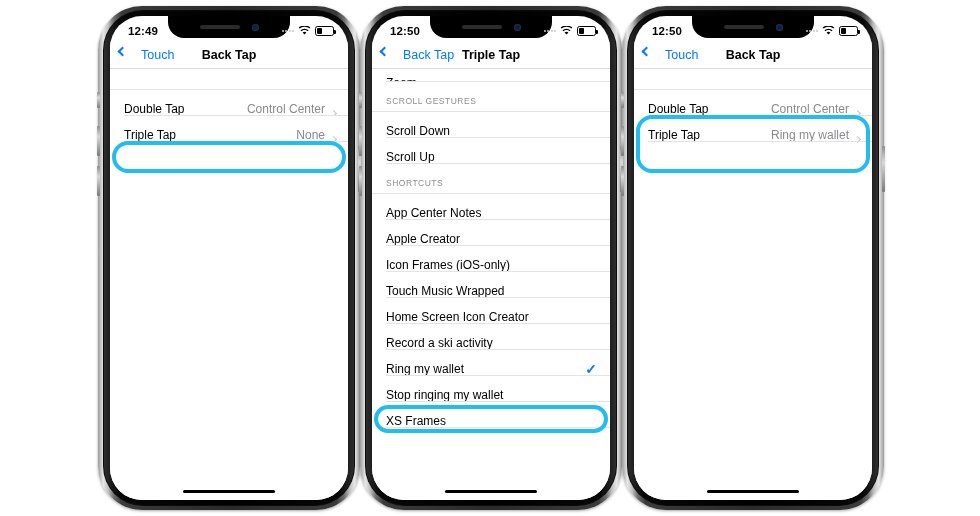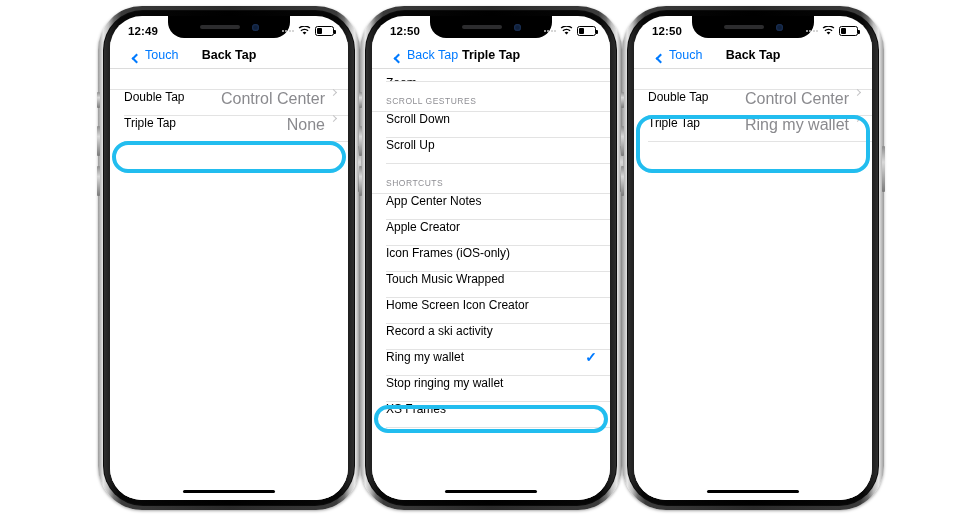--- a/index.html
+++ b/index.html
@@ -156,24 +156,24 @@
     position: relative;
     height: 27px;
     display: flex;
     align-items: center;
     background: #fff;
     border-bottom: 1px solid #dcdcdc;
     z-index: 15;
   }
   .nav-back {
     display: flex;
-    align-items: flex-end;
-    gap: 4px;
-    position: absolute;
-    left: 23px;
+    align-items: flex-start;
+    gap: 14px;
+    position: absolute;
+    left: 9px;
     color: #007aff;
     font-size: 12.5px;
   }
   .nav-back .chev-l {
     display: block;
     width: 7px; height: 7px;
     border-left: 2.1px solid #007aff;
     border-bottom: 2.1px solid #007aff;
     transform: rotate(45deg);
     margin-right: 1px;
@@ -200,37 +200,37 @@
     letter-spacing: 0.5px;
     color: #8e8e93;
     padding: 14px 12px 5px 14px;
     background: #fff;
   }
 
   .row {
     position: relative;
     height: 26px;
     display: flex;
-    align-items: flex-start;
+    align-items: flex-end;
     padding: 0 12px 0 14px;
     background: #fff;
     font-size: 12px;
     color: #000;
   }
   .row::after {
     content: "";
     position: absolute;
     left: 14px; right: 0; bottom: 0;
     height: 1px;
     background: #e3e3e3;
   }
   .row .label { flex: 1; }
   .row .detail {
     color: #8a8a8e;
-    font-size: 16px;
+    font-size: 12px;
     margin-right: 6px;
   }
   .chev-r {
     width: 5px; height: 5px;
     border-top: 1.4px solid #c4c4c6;
     border-right: 1.4px solid #c4c4c6;
     transform: rotate(45deg);
     flex: 0 0 auto;
   }
   .check {

